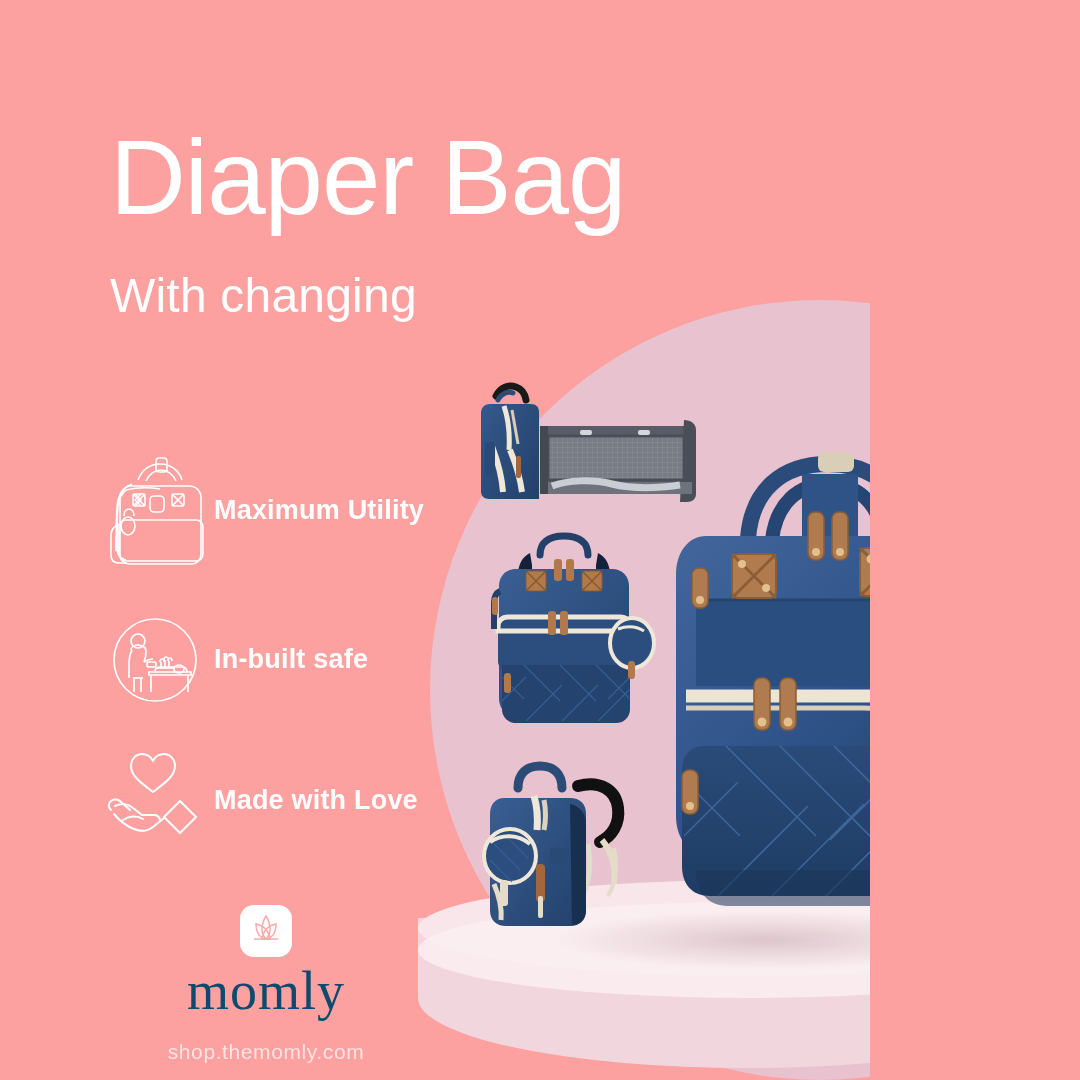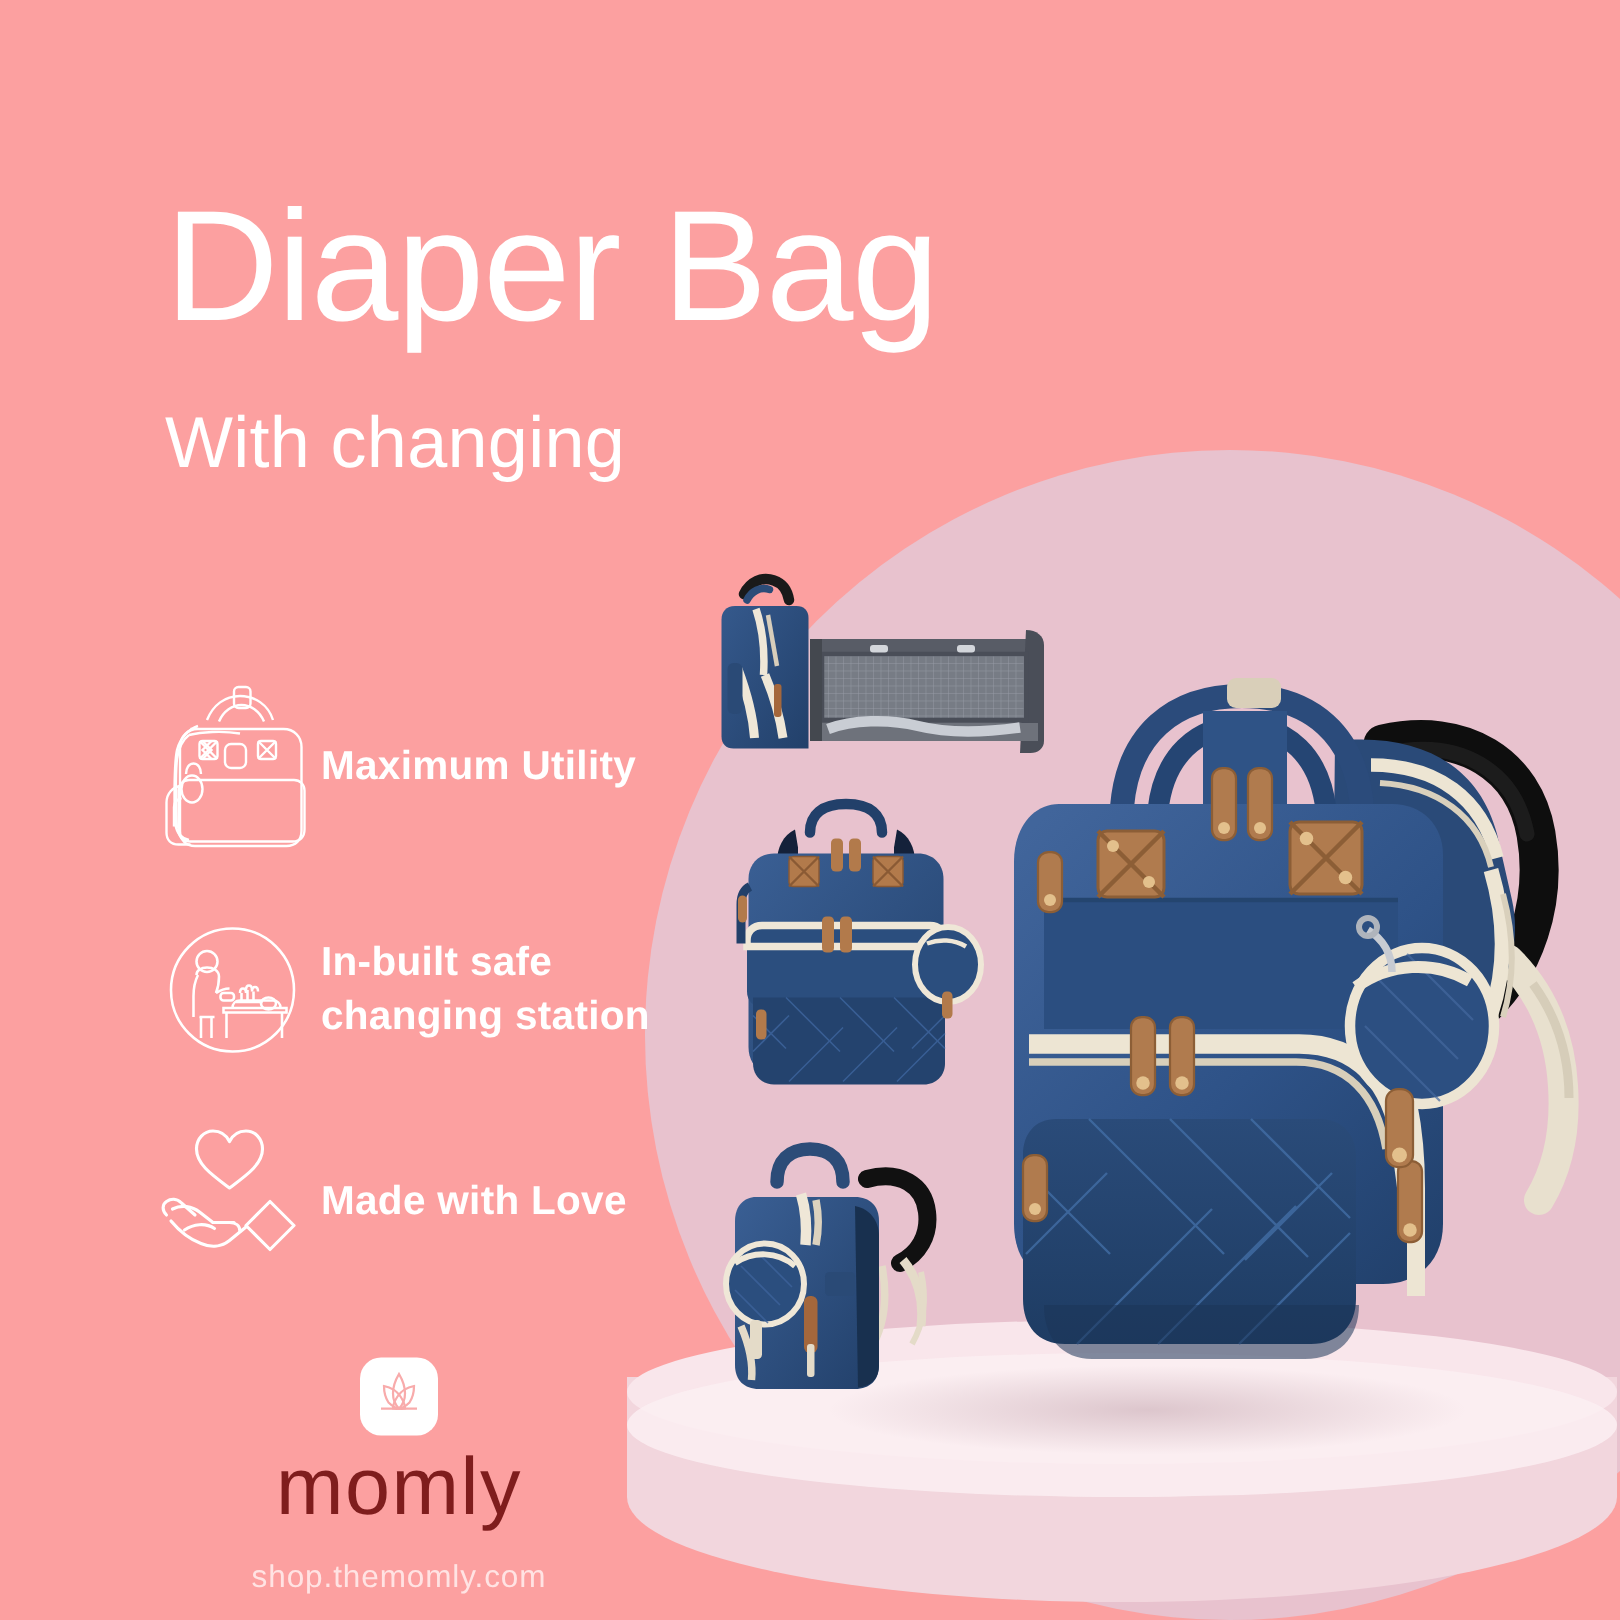--- a/index.html
+++ b/index.html
@@ -3,21 +3,21 @@
 <meta charset="utf-8">
 <title>Diaper Bag — momly</title>
 <style>
   html,body{margin:0;padding:0;}
   body{
     width:1080px;height:1080px;overflow:hidden;
     font-family:"Liberation Sans", sans-serif;
     background:#FCA0A0;
   }
   #ad{
-    position:relative;width:1080px;height:1080px;overflow:hidden;
+    position:relative;width:870px;height:1080px;overflow:hidden;
     background:#FCA0A0;
   }
 
   
   .bg-circle{
     position:absolute;left:430px;top:300px;width:780px;height:780px;
     border-radius:50%;background:#E8C2CE;
   }
   .podium-wrap{position:absolute;left:400px;top:880px;width:700px;height:200px;}
   .podium-body{
@@ -61,22 +61,22 @@
   .f2{margin-top:10px;}
   .f3{margin-top:16px;}
 
   
   .brand{position:absolute;left:146px;top:905px;width:240px;text-align:center;}
   .logo-tile{
     width:52px;height:52px;margin:0 auto;border-radius:14px;background:#FFFFFF;
     display:flex;align-items:center;justify-content:center;
   }
   .brand-name{
-    color:#7f1d1d;font-size:54px;font-weight:300;letter-spacing:1px;
-    margin-top:6px;line-height:1.05;
+    color:#0c4a6e;font-size:54px;font-weight:300;letter-spacing:1px;
+    margin-top:6px;line-height:1.05;font-family:Liberation Serif, serif;
   }
   .brand-url{
     color:#FFE3E3;font-size:21px;font-weight:300;letter-spacing:.6px;margin-top:20px;
   }
 
   
   .prod{position:absolute;}
   #prod-station{left:452px;top:382px;width:300px;height:130px;}
   #prod-front{left:478px;top:525px;width:180px;height:210px;}
   #prod-side{left:474px;top:752px;width:200px;height:185px;}
@@ -147,21 +147,20 @@
           <ellipse cx="74" cy="59" rx="5" ry="4"></ellipse>
           <path d="M56 52v6M60 50v8M64 51v7"></path>
           <path d="M55 52c0-2 1-3 2-3s2 1 2 3"></path>
           <path d="M59 50c0-2 1-3 2-3s2 1 2 3"></path>
           <path d="M63 51c0-2 1-3 2-3s2 1 2 3"></path>
           <path d="M52 58h18"></path>
         </svg>
       </div>
       <div class="flabel">
         <div>In-built safe</div>
-        <div>changing station</div>
       </div>
     </div>
 
     <div class="feature f3">
       <div class="ficon">
         <svg width="108" height="106" viewBox="0 0 108 106" fill="none" stroke="#FFFFFF" stroke-width="2.1" stroke-linecap="round" stroke-linejoin="round">
           <path d="M52 44c-12-9-22-16-22-26 0-7 5-12 11-12 5 0 9 3 11 7 2-4 6-7 11-7 6 0 11 5 11 12 0 10-10 17-22 26z"></path>
           <path d="M10 62c-3-3-3-7 0-9 3-2 7-2 10 1l9 8"></path>
           <path d="M14 58c6-3 13-2 18 2l9 7h11c4 0 7 2 7 6"></path>
           <path d="M22 72c6-4 14-5 20-1"></path>

